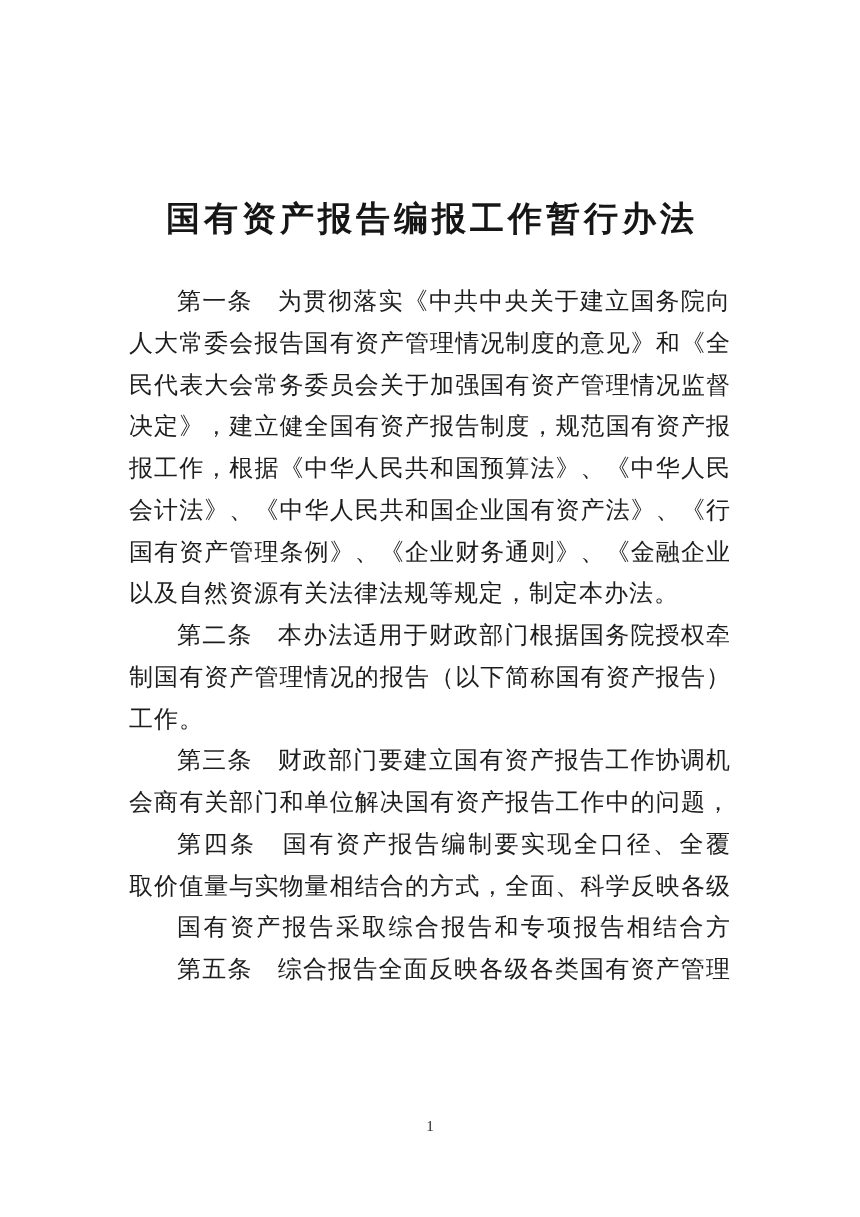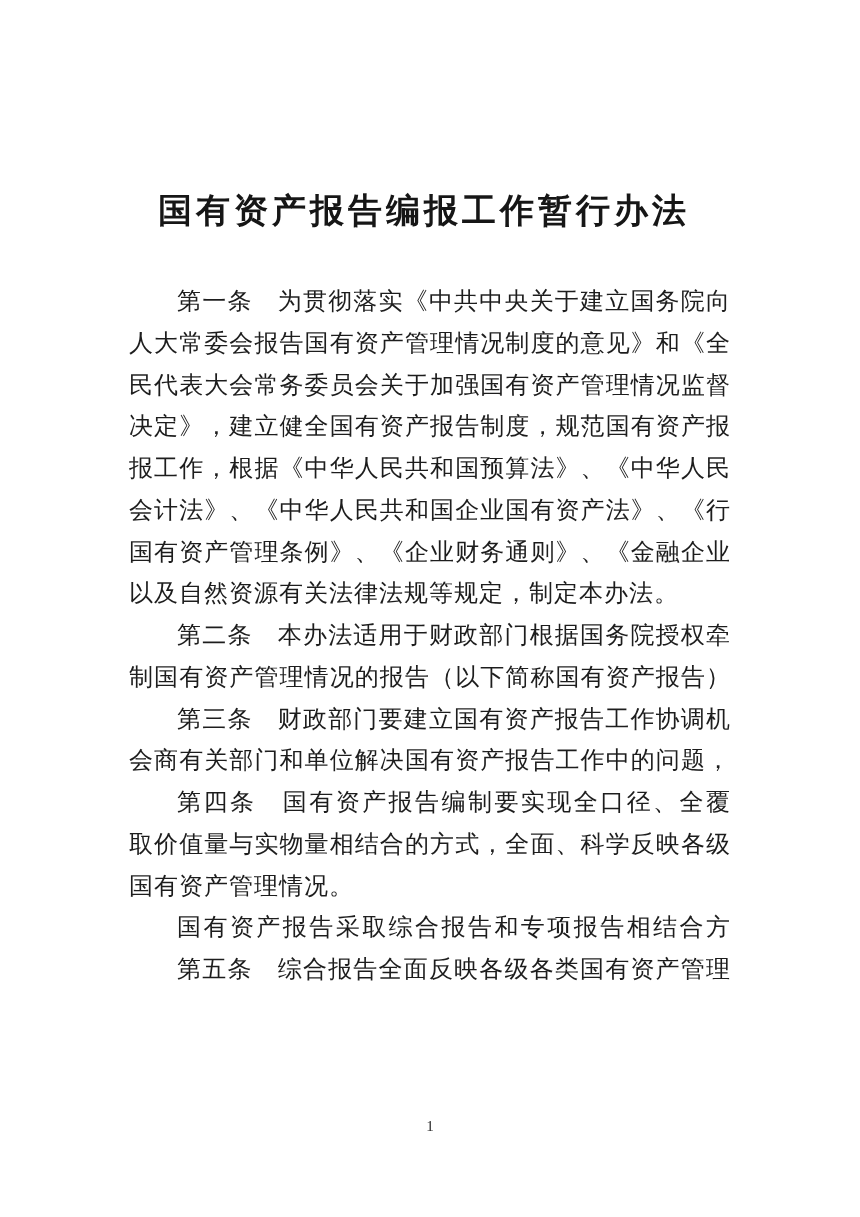--- a/index.html
+++ b/index.html
@@ -13,21 +13,21 @@
     height: 1217px;
     background: #ffffff;
     overflow: hidden;
     font-family: "Liberation Serif", "DejaVu Serif", serif;
   }
   .doc-title {
     position: absolute;
     top: 188px;
     left: 0;
     width: 848px;
-    margin: 0;
+    margin: 8px;
     text-align: center;
     font-family: "Liberation Sans", "DejaVu Sans", sans-serif;
     font-size: 34px;
     font-weight: bold;
     letter-spacing: 4px;
     color: #161616;
   }
   .doc-body {
     position: absolute;
     top: 281px;
@@ -73,29 +73,29 @@
         <div class="line fill">民代表大会常务委员会关于加强国有资产管理情况监督的</div>
         <div class="line fill">决定》，建立健全国有资产报告制度，规范国有资产报告编</div>
         <div class="line fill">报工作，根据《中华人民共和国预算法》、《中华人民共和国</div>
         <div class="line fill">会计法》、《中华人民共和国企业国有资产法》、《行政事业性</div>
         <div class="line fill">国有资产管理条例》、《企业财务通则》、《金融企业财务通则》</div>
         <div class="line">以及自然资源有关法律法规等规定，制定本办法。</div>
       </div>
       <div>
         <div class="line fill indent">第二条　本办法适用于财政部门根据国务院授权牵头编</div>
         <div class="line fill">制国有资产管理情况的报告（以下简称国有资产报告）相关</div>
+        <div class="line">工作。</div>
       </div>
       <div>
         <div class="line fill indent">第三条　财政部门要建立国有资产报告工作协调机制，</div>
         <div class="line fill">会商有关部门和单位解决国有资产报告工作中的问题，统筹</div>
       </div>
       <div>
         <div class="line fill indent">第四条　国有资产报告编制要实现全口径、全覆盖，采</div>
         <div class="line fill">取价值量与实物量相结合的方式，全面、科学反映各级各类</div>
-        <div class="line">国有资产管理情况。</div>
       </div>
       <div>
         <div class="line indent">国有资产报告采取综合报告和专项报告相结合方式。</div>
       </div>
       <div>
         <div class="line fill indent">第五条　综合报告全面反映各级各类国有资产管理情</div>
       </div>
     </div>
 
   <div class="page-footer">1</div>

